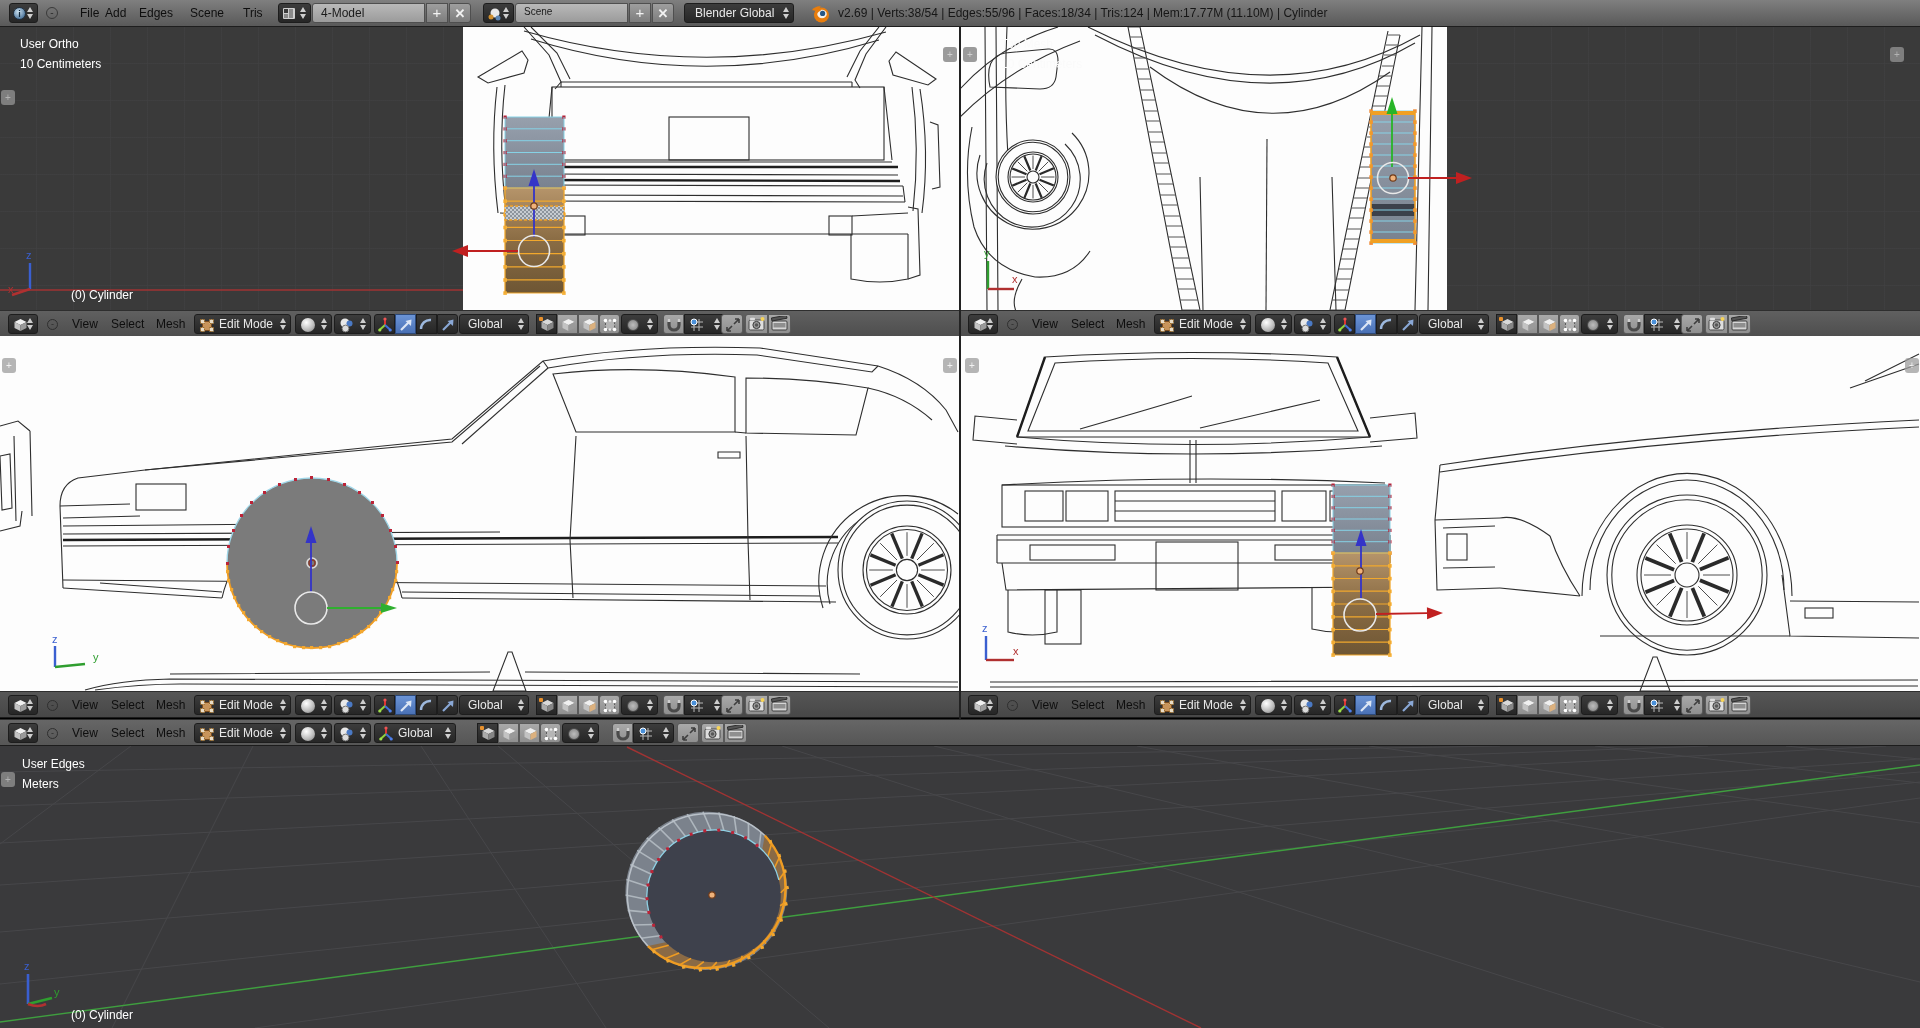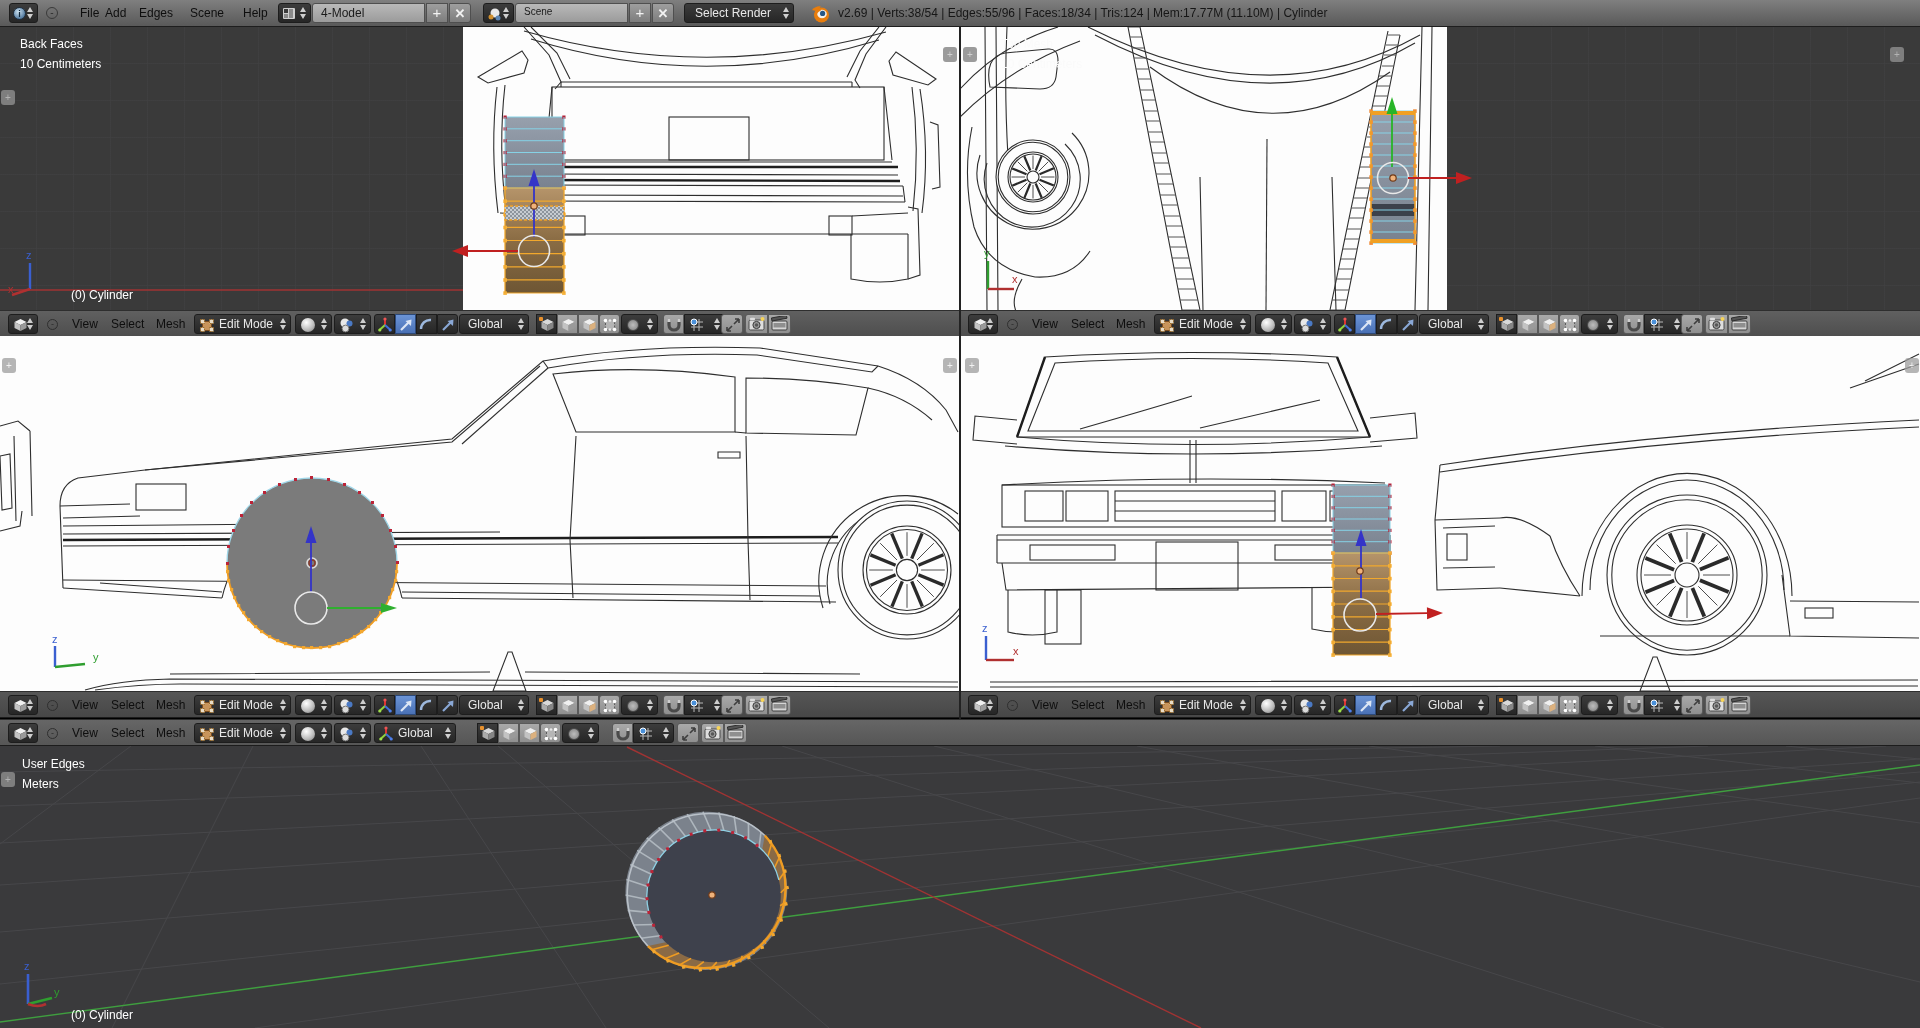--- a/index.html
+++ b/index.html
@@ -30,21 +30,21 @@
 <div class="abs" style="left:0;top:0;width:1920px;height:27px;background:linear-gradient(#7f7f7f,#595959);border-bottom:1px solid #1e1e1e">
     <div class="wbtn" style="left:9px;top:3px;width:29px;height:20px">
       <div class="abs" style="left:3px;top:3px;width:13px;height:13px;border-radius:7px;background:radial-gradient(circle at 40% 35%,#cfe4f2,#5d84a8 65%,#2f4a66);border:1px solid #213040;color:#10283c;font-size:9px;font-weight:bold;text-align:center;line-height:13px">i</div>
       <div class="spin"></div>
     </div>
     <div class="abs" style="left:46px;top:7px;width:12px;height:12px;border-radius:6px;border:1px solid #3a3a3a;color:#2e2e2e;font-size:10px;line-height:10px;text-align:center">-</div>
     <div class="menu" style="left:80px">File</div>
     <div class="menu" style="left:105px">Add</div>
     <div class="menu" style="left:139px">Edges</div>
     <div class="menu" style="left:190px">Scene</div>
-    <div class="menu" style="left:243px">Help</div>
+    <div class="menu" style="left:243px">Tris</div>
     <div class="wbtn" style="left:278px;width:33px">
       <div class="abs" style="left:4px;top:4px;width:12px;height:11px;background:#cfcfcf;border-radius:1px">
         <div class="abs" style="left:1px;top:1px;width:4px;height:4px;background:#3c3c3c"></div>
         <div class="abs" style="left:6px;top:1px;width:4px;height:9px;background:#8a8a8a"></div>
         <div class="abs" style="left:1px;top:6px;width:4px;height:4px;background:#8a8a8a"></div>
       </div>
       <div class="spin"></div>
     </div>
     <div class="abs" style="left:312px;top:3px;width:113px;height:20px;background:linear-gradient(#b9b9b9,#9b9b9b);border:1px solid #4f4f4f;border-radius:3px 0 0 3px;font-size:12px;color:#1a1a1a;padding:2px 0 0 8px">4-Model</div>
     <div class="abs" style="left:426px;top:3px;width:22px;height:20px;background:linear-gradient(#9e9e9e,#7d7d7d);border:1px solid #4f4f4f;color:#f2f2f2;font-size:15px;text-align:center;line-height:18px">+</div>
@@ -54,21 +54,21 @@
         <circle cx="8" cy="6" r="4.5" fill="#e8e8e8"></circle>
         <circle cx="4" cy="10" r="2.5" fill="#cf8f2e"></circle>
         <circle cx="11" cy="11" r="2.5" fill="#5b84b2"></circle>
       </svg>
       <div class="spin"></div>
     </div>
     <div class="abs" style="left:515px;top:3px;width:113px;height:20px;background:linear-gradient(#b9b9b9,#9b9b9b);border:1px solid #4f4f4f;border-radius:3px 0 0 3px;font-size:10px;color:#1a1a1a;padding:2px 0 0 8px">Scene</div>
     <div class="abs" style="left:629px;top:3px;width:22px;height:20px;background:linear-gradient(#9e9e9e,#7d7d7d);border:1px solid #4f4f4f;color:#f2f2f2;font-size:15px;text-align:center;line-height:18px">+</div>
     <div class="abs" style="left:652px;top:3px;width:22px;height:20px;background:linear-gradient(#9e9e9e,#7d7d7d);border:1px solid #4f4f4f;border-radius:0 3px 3px 0;color:#f2f2f2;font-size:13px;font-weight:bold;text-align:center;line-height:19px">✕</div>
     <div class="wbtn" style="left:684px;width:110px">
-      <div class="wtext" style="left:10px">Select Render</div>
+      <div class="wtext" style="left:10px">Blender Global</div>
       <div class="spin"></div>
     </div>
     <svg class="abs" style="left:810px;top:4px" width="21" height="19">
       <path d="M2 6 Q6 1.5 11 2.5 L6 7 Z" fill="#e87d0d"></path>
       <circle cx="11.5" cy="11" r="7.5" fill="#e87d0d"></circle>
       <ellipse cx="12" cy="10" rx="4.8" ry="4.2" fill="#f5f0ea"></ellipse>
       <circle cx="12.6" cy="9.4" r="2.6" fill="#265787"></circle>
       <path d="M4.5 11.5 Q4.5 6.5 9 4.5 L11 6.5 Q6.5 8 6.5 12 Z" fill="#e87d0d"></path>
     </svg>
     <div class="menu" style="left:838px;color:#161616">v2.69 | Verts:38/54 | Edges:55/96 | Faces:18/34 | Tris:124 | Mem:17.77M (11.10M) | Cylinder</div>
@@ -180,21 +180,21 @@
         <line x1="564" y1="161" x2="564" y2="266" stroke="#f2a82c" stroke-width="1.3"></line>
       </g>
       <rect x="505" y="179" width="59" height="14" fill="url(#hatch)" stroke="#f0a024" stroke-width="1.4" stroke-dasharray="3 2"></rect>
       <line x1="534.0" y1="210.0" x2="534.0" y2="159.0" stroke="#3434c8" stroke-width="1.8"></line>
       <polygon points="534.0,142.0 539.5,159.0 528.5,159.0" fill="#3434c8"></polygon>
       <circle cx="534" cy="179" r="3.2" fill="#efb27a" stroke="#6e3a1a" stroke-width="1.2"></circle>
       <circle cx="534" cy="224" r="15.5" fill="none" stroke="#e9e9e9" stroke-width="1.6"></circle>
       <line x1="518.0" y1="224.0" x2="468.0" y2="224.0" stroke="#c02020" stroke-width="1.8"></line>
       <polygon points="452.0,224.0 468.0,218.0 468.0,230.0" fill="#c02020"></polygon>
     </svg>
-    <div class="vtext" style="left:20px;top:10px">Back Faces</div>
+    <div class="vtext" style="left:20px;top:10px">User Ortho</div>
     <div class="vtext" style="left:20px;top:30px">10 Centimeters</div>
     <div class="vtext" style="left:71px;top:261px">(0) Cylinder</div>
     <svg class="abs" style="left:8px;top:220px" width="60" height="60">
       <text x="18" y="12" fill="#3a5fd0" font-size="11">z</text>
       <line x1="22" y1="16" x2="22" y2="42" stroke="#3a5fd0" stroke-width="2.4"></line>
       <line x1="22" y1="42" x2="4" y2="48" stroke="#b03030" stroke-width="2.4"></line>
       <text x="0" y="46" fill="#b03030" font-size="11">x</text>
     </svg>
     <div class="tab" style="left:1px;top:63px">+</div>
     <div class="tab" style="left:943px;top:20px">+</div>

